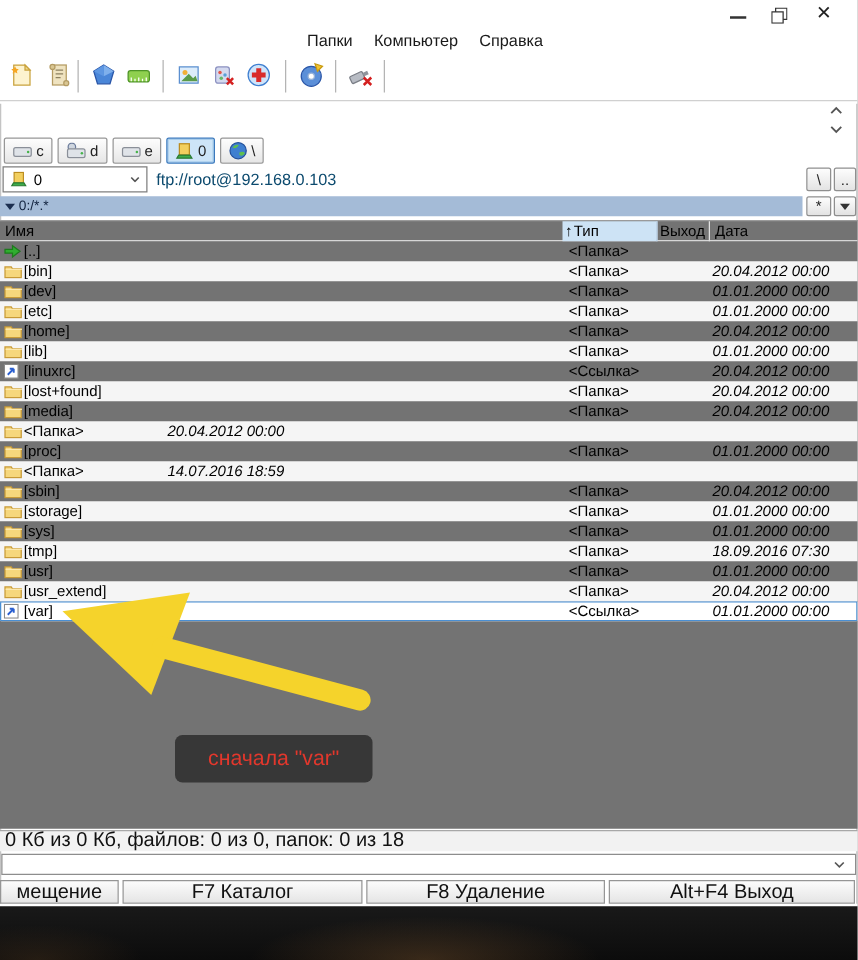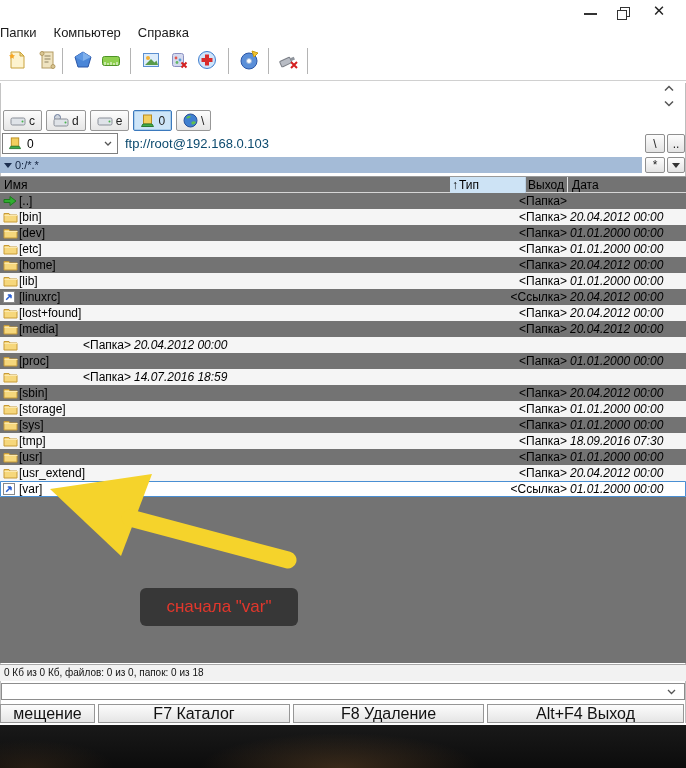--- a/index.html
+++ b/index.html
@@ -6,21 +6,21 @@
   html,body { width:686px; height:768px; }
   body { font-family:"Liberation Sans",sans-serif; background:#fff; position:relative; overflow:hidden; }
   .screen { position:relative; width:686px; height:768px; background:#fff; }
 
   
   .btn-min { position:absolute; left:584px; top:13px; width:13px; height:2px; background:#333; cursor:pointer; }
   .btn-restore { position:absolute; left:617px; top:6px; width:13px; height:13px; cursor:pointer; }
   .btn-close { position:absolute; left:650px; top:2px; width:18px; height:18px; font-size:15px; color:#222; text-align:center; line-height:18px; cursor:pointer; }
 
   
-  .menubar { position:absolute; top:22px; left:0; right:0; height:20px; display:flex; justify-content:flex-start; gap:17px; padding-right:6px; align-items:center; font-size:13px; color:#1a1a1a; }
+  .menubar { position:absolute; top:22px; left:0; right:0; height:20px; display:flex; justify-content:center; gap:17px; padding-right:6px; align-items:center; font-size:13px; color:#1a1a1a; }
   .menubar span { cursor:default; }
 
   
   .toolbar { position:absolute; top:46px; left:0; width:686px; height:30px; }
   .tb-icon { position:absolute; top:3px; width:22px; height:22px; }
   .tb-sep { position:absolute; top:2px; width:1px; height:26px; background:#b4b4b4; }
   .tb-line { position:absolute; top:80px; left:0; width:686px; height:1px; background:#d0d0d0; }
   .tb-scroll { position:absolute; left:660px; top:83px; width:18px; height:26px; display:flex; flex-direction:column; align-items:center; justify-content:space-between; padding:2px 0; }
   .right-border { position:absolute; right:0; top:83px; width:1px; height:640px; background:#bdbdbd; }
   .left-border { position:absolute; left:0; top:83px; width:1px; height:640px; background:#c4c4c4; }
@@ -55,25 +55,25 @@
   .h-size { position:absolute; left:528px; top:1px; }
   .h-date { position:absolute; left:572px; top:1px; }
   .h-sep { position:absolute; left:567px; top:0; width:1px; height:16px; background:#e2e2e2; }
 
   .rows { position:relative; }
   .row { display:flex; align-items:center; height:16px; font-size:12px; color:#000; cursor:default; }
   .row:nth-child(even) { background:#f5f5f5; }
   .row.selected { box-shadow:inset 0 0 0 1px #4a8fd3; border-radius:1px; background:#fff; }
   .cell-icon { width:19px; padding-left:3px; display:flex; align-items:center; }
   .cell-name { flex:1; white-space:nowrap; }
-  .cell-size { width:112px; text-align:right; white-space:nowrap; }
+  .cell-size { width:112px; white-space:nowrap; }
   .cell-date { width:119px; padding-left:3px; white-space:nowrap;font-style:italic; }
 
   
-  .statusbar { position:absolute; left:0; top:664px; width:686px; height:17px; background:#f2f2f2; border-top:1px solid #a8a8a8; font-size:10px; color:#111; padding-left:4px; line-height:16px; }
+  .statusbar { position:absolute; left:0; top:664px; width:686px; height:17px; background:#f2f2f2; border-top:1px solid #a8a8a8; font-size:16px; color:#111; padding-left:4px; line-height:16px; }
   .cmdbar { position:absolute; left:1px; top:683px; width:684px; height:17px; background:#fff; border:1px solid #8d8d8d; display:flex; align-items:center; justify-content:flex-end; padding-right:8px; cursor:text; }
   .fkey { position:absolute; top:704px; height:19px; border:1px solid #969696; background:linear-gradient(#fcfcfc,#e5e5e5); font-size:16px; color:#111; display:flex; align-items:center; justify-content:center; cursor:pointer; }
   .fkey1 { left:0; width:95px; }
   .fkey2 { left:98px; width:192px; }
   .fkey3 { left:293px; width:191px; }
   .fkey4 { left:487px; width:197px; }
 
   
   .taskbar { position:absolute; left:0; top:725px; width:686px; height:43px;
     background: radial-gradient(ellipse 200px 50px at 340px 43px, rgba(125,85,45,.40), transparent 70%),

